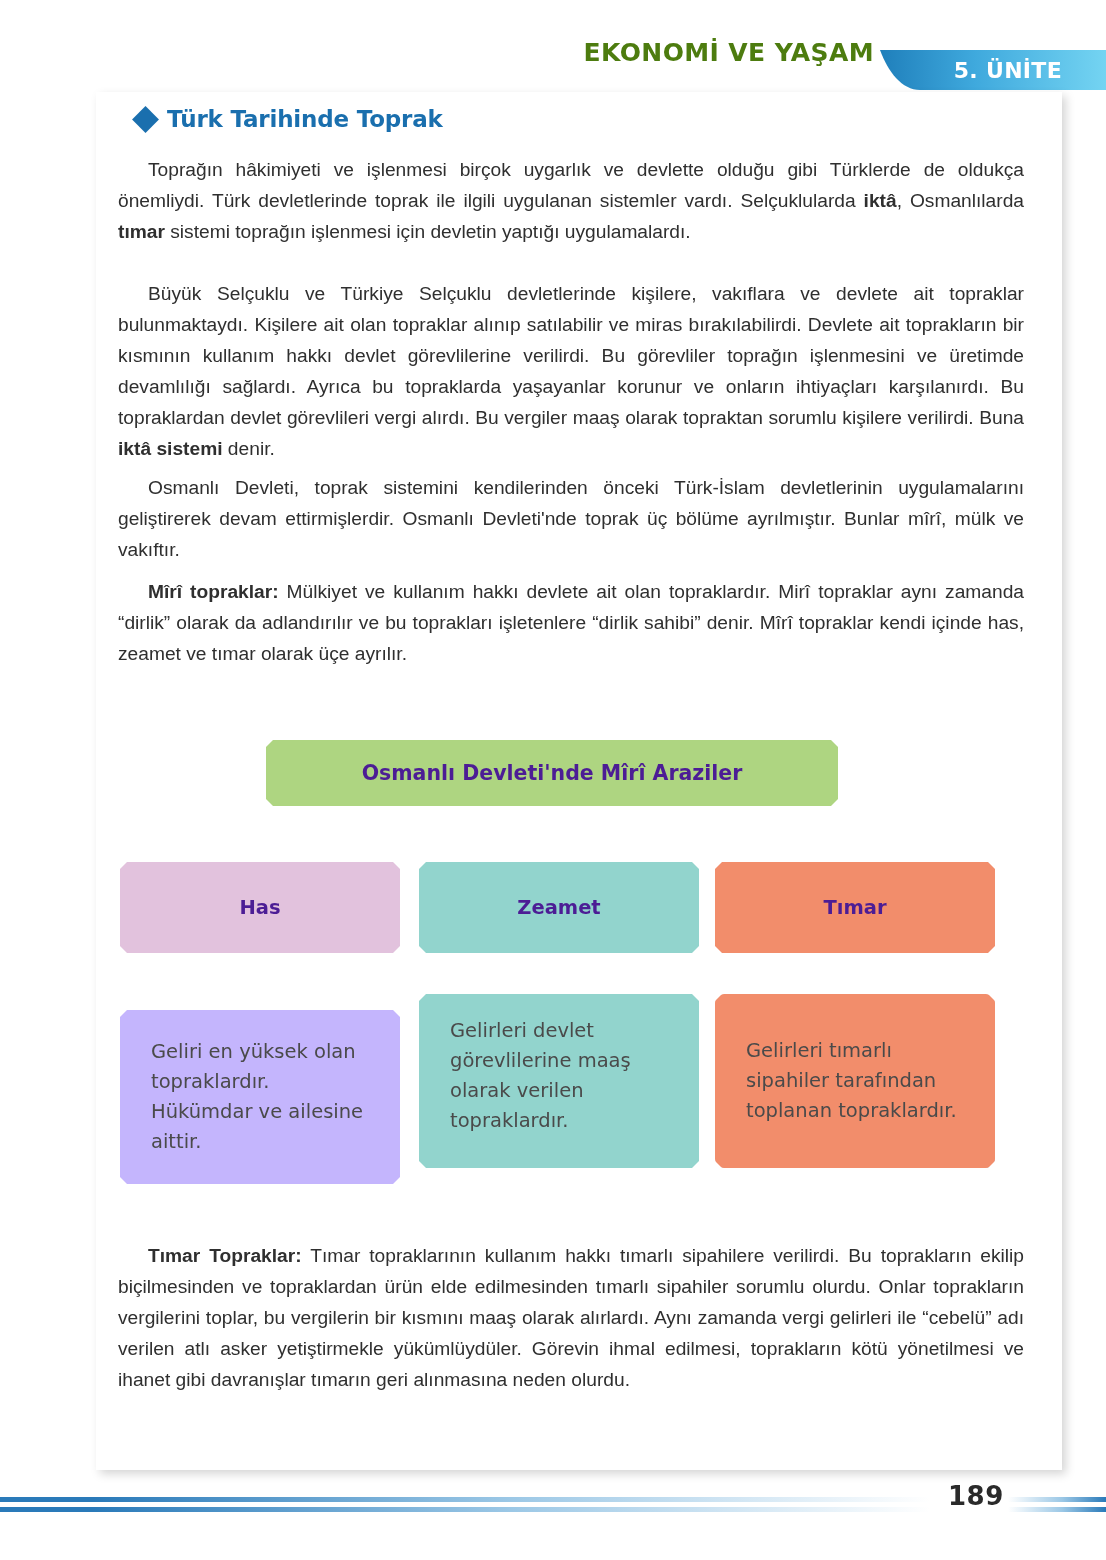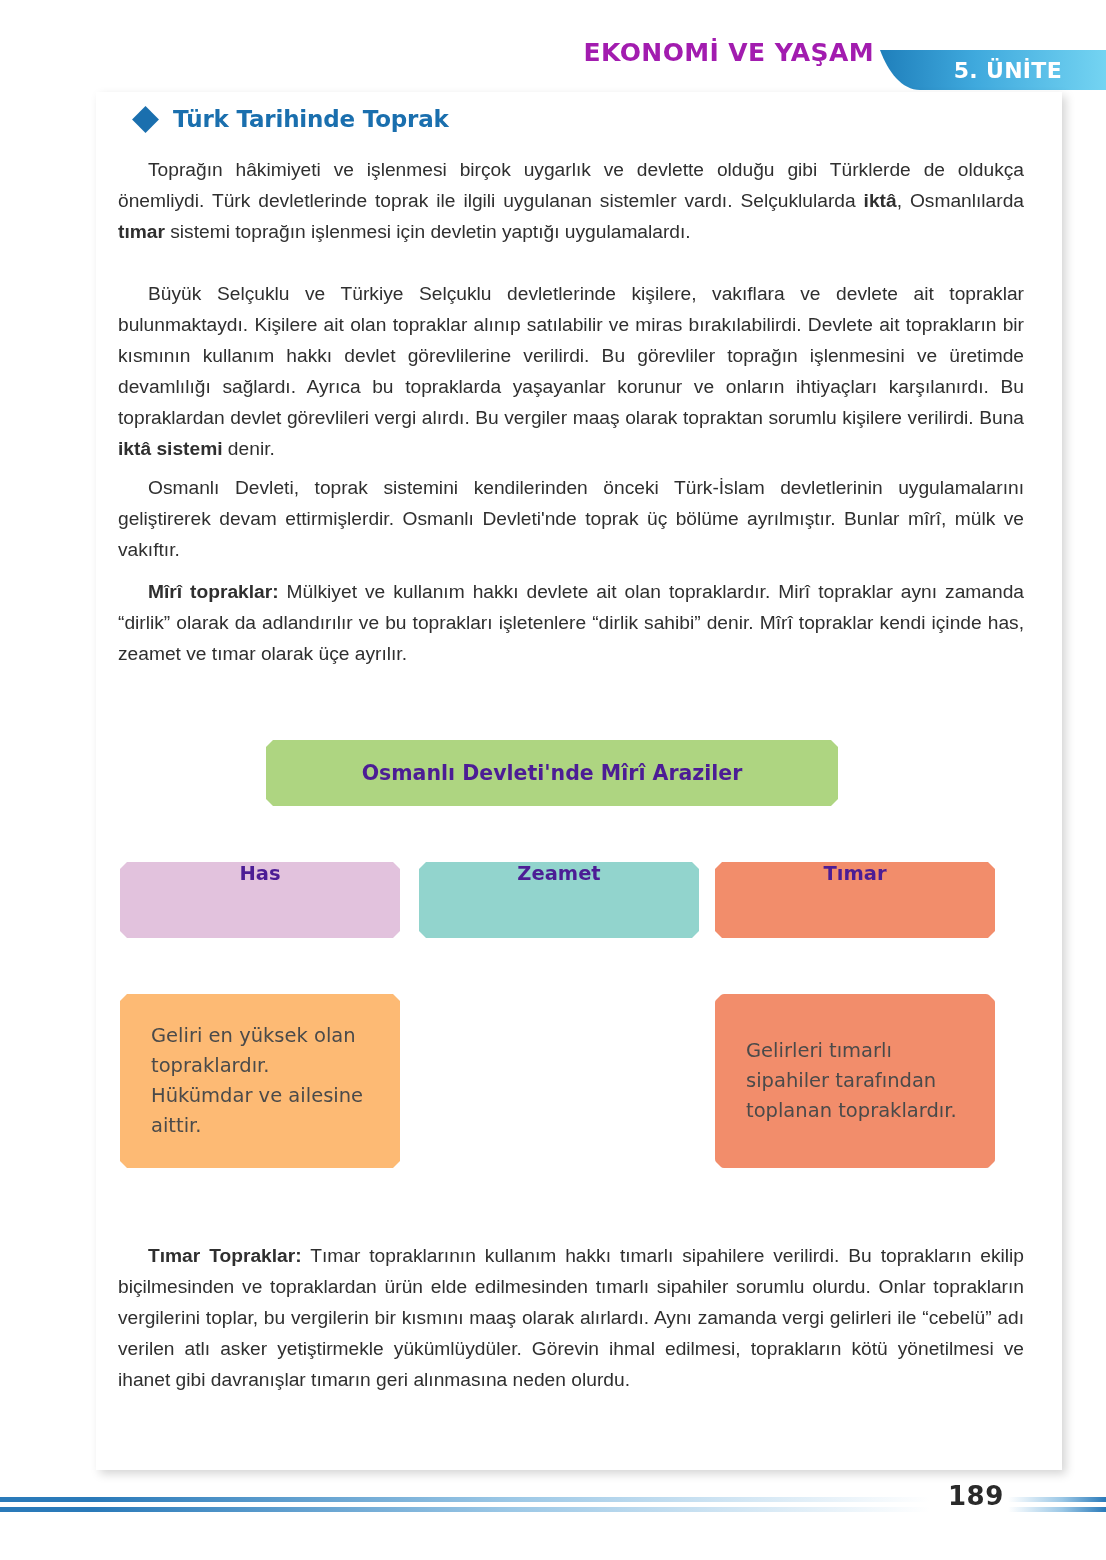--- a/index.html
+++ b/index.html
@@ -66,21 +66,21 @@
     background: #ffffff;
     box-shadow: 4px 4px 9px rgba(0,0,0,0.17);
   }
 
   .section-head {
     position: absolute;
     left: 40px;
     top: 14px;
     display: flex;
     align-items: center;
-    gap: 18px;
+    gap: 12px;
   }
   .diamond {
     width: 19px;
     height: 19px;
     background: #2a76a8;
     transform: rotate(45deg);
     flex: none;
   }
   .section-title {
     font-family: "DejaVu Sans", sans-serif;
@@ -139,22 +139,23 @@
     font-family: "DejaVu Sans", sans-serif;
     font-weight: bold;
     font-size: 20.5px;
   }
 
   .cat-row { position: absolute; left: 24px; top: 122px; width: 918px; height: 76px; }
   .cat-box {
     position: absolute;
     top: 0;
     width: 280px;
-    height: 76px;
-    display: flex;
+    height: 91px;
+    display: flex;
+    align-items: center;
     justify-content: center;
     font-family: "DejaVu Sans", sans-serif;
     font-weight: bold;
     font-size: 19.5px;
   }
   .cat-box.i0 { left: 0px; }
   .cat-box.i1 { left: 299px; }
   .cat-box.i2 { left: 595px; }
 
   .desc-row { position: absolute; left: 24px; top: 254px; width: 918px; height: 174px; }
@@ -194,21 +195,21 @@
     font-weight: bold;
     font-size: 26px;
     color: #2a2a2a;
     letter-spacing: 0.5px;
   }
 </style>
 </head>
 <body>
 
 <div class="header">
-  <div class="header-title" style="color: #a21caf; margin-left: 17px;">EKONOMİ VE YAŞAM</div>
+  <div class="header-title" style="color: #4d7c0f; margin-left: 17px;">EKONOMİ VE YAŞAM</div>
 
   <div class="unit-banner">
     <svg width="226" height="40" viewBox="0 0 226 40">
       <defs>
         <linearGradient id="bannerGrad" x1="0" y1="0" x2="1" y2="0">
           <stop offset="0%" stop-color="#1f7fbb"></stop>
           <stop offset="42%" stop-color="#3fa9dd"></stop>
           <stop offset="100%" stop-color="#74d4f2"></stop>
         </linearGradient>
       </defs>
@@ -253,22 +254,25 @@
       </div>
       <div class="notch-box cat-box i1" style="background: rgb(146, 212, 205);">
         <span>Zeamet</span>
       </div>
       <div class="notch-box cat-box i2" style="background: rgb(242, 141, 107);">
         <span>Tımar</span>
       </div>
     </div>
 
     <div class="desc-row">
-      <div class="notch-box desc-box i0" style="background: #fdba74;">
+      <div class="notch-box desc-box i0" style="background: #c4b5fd; margin-top: 16px;">
         <span>Geliri en yüksek olan topraklardır. Hükümdar ve ailesine aittir.</span>
+      </div>
+      <div class="notch-box desc-box i1" style="background: rgb(146, 212, 205);">
+        <span>Gelirleri devlet görevlilerine maaş olarak verilen topraklardır.</span>
       </div>
       <div class="notch-box desc-box i2" style="background: rgb(242, 141, 107); border-radius: 9px;">
         <span>Gelirleri tımarlı sipahiler tarafından toplanan topraklardır.</span>
       </div>
     </div>
 
   </div>
 
   <div class="body-text" id="para-block-5">
     <p><b>Tımar Topraklar:</b><span> Tımar topraklarının kullanım hakkı tımarlı sipahilere verilirdi. Bu toprakların ekilip biçilmesinden ve topraklardan ürün elde edilmesinden tımarlı sipahiler sorumlu olurdu. Onlar toprakların vergilerini toplar, bu vergilerin bir kısmını maaş olarak alırlardı. Aynı zamanda vergi gelirleri ile “cebelü” adı verilen atlı asker yetiştirmekle yükümlüydüler. Görevin ihmal edilmesi, toprakların kötü yönetilmesi ve ihanet gibi davranışlar tımarın geri alınmasına neden olurdu.</span></p>

